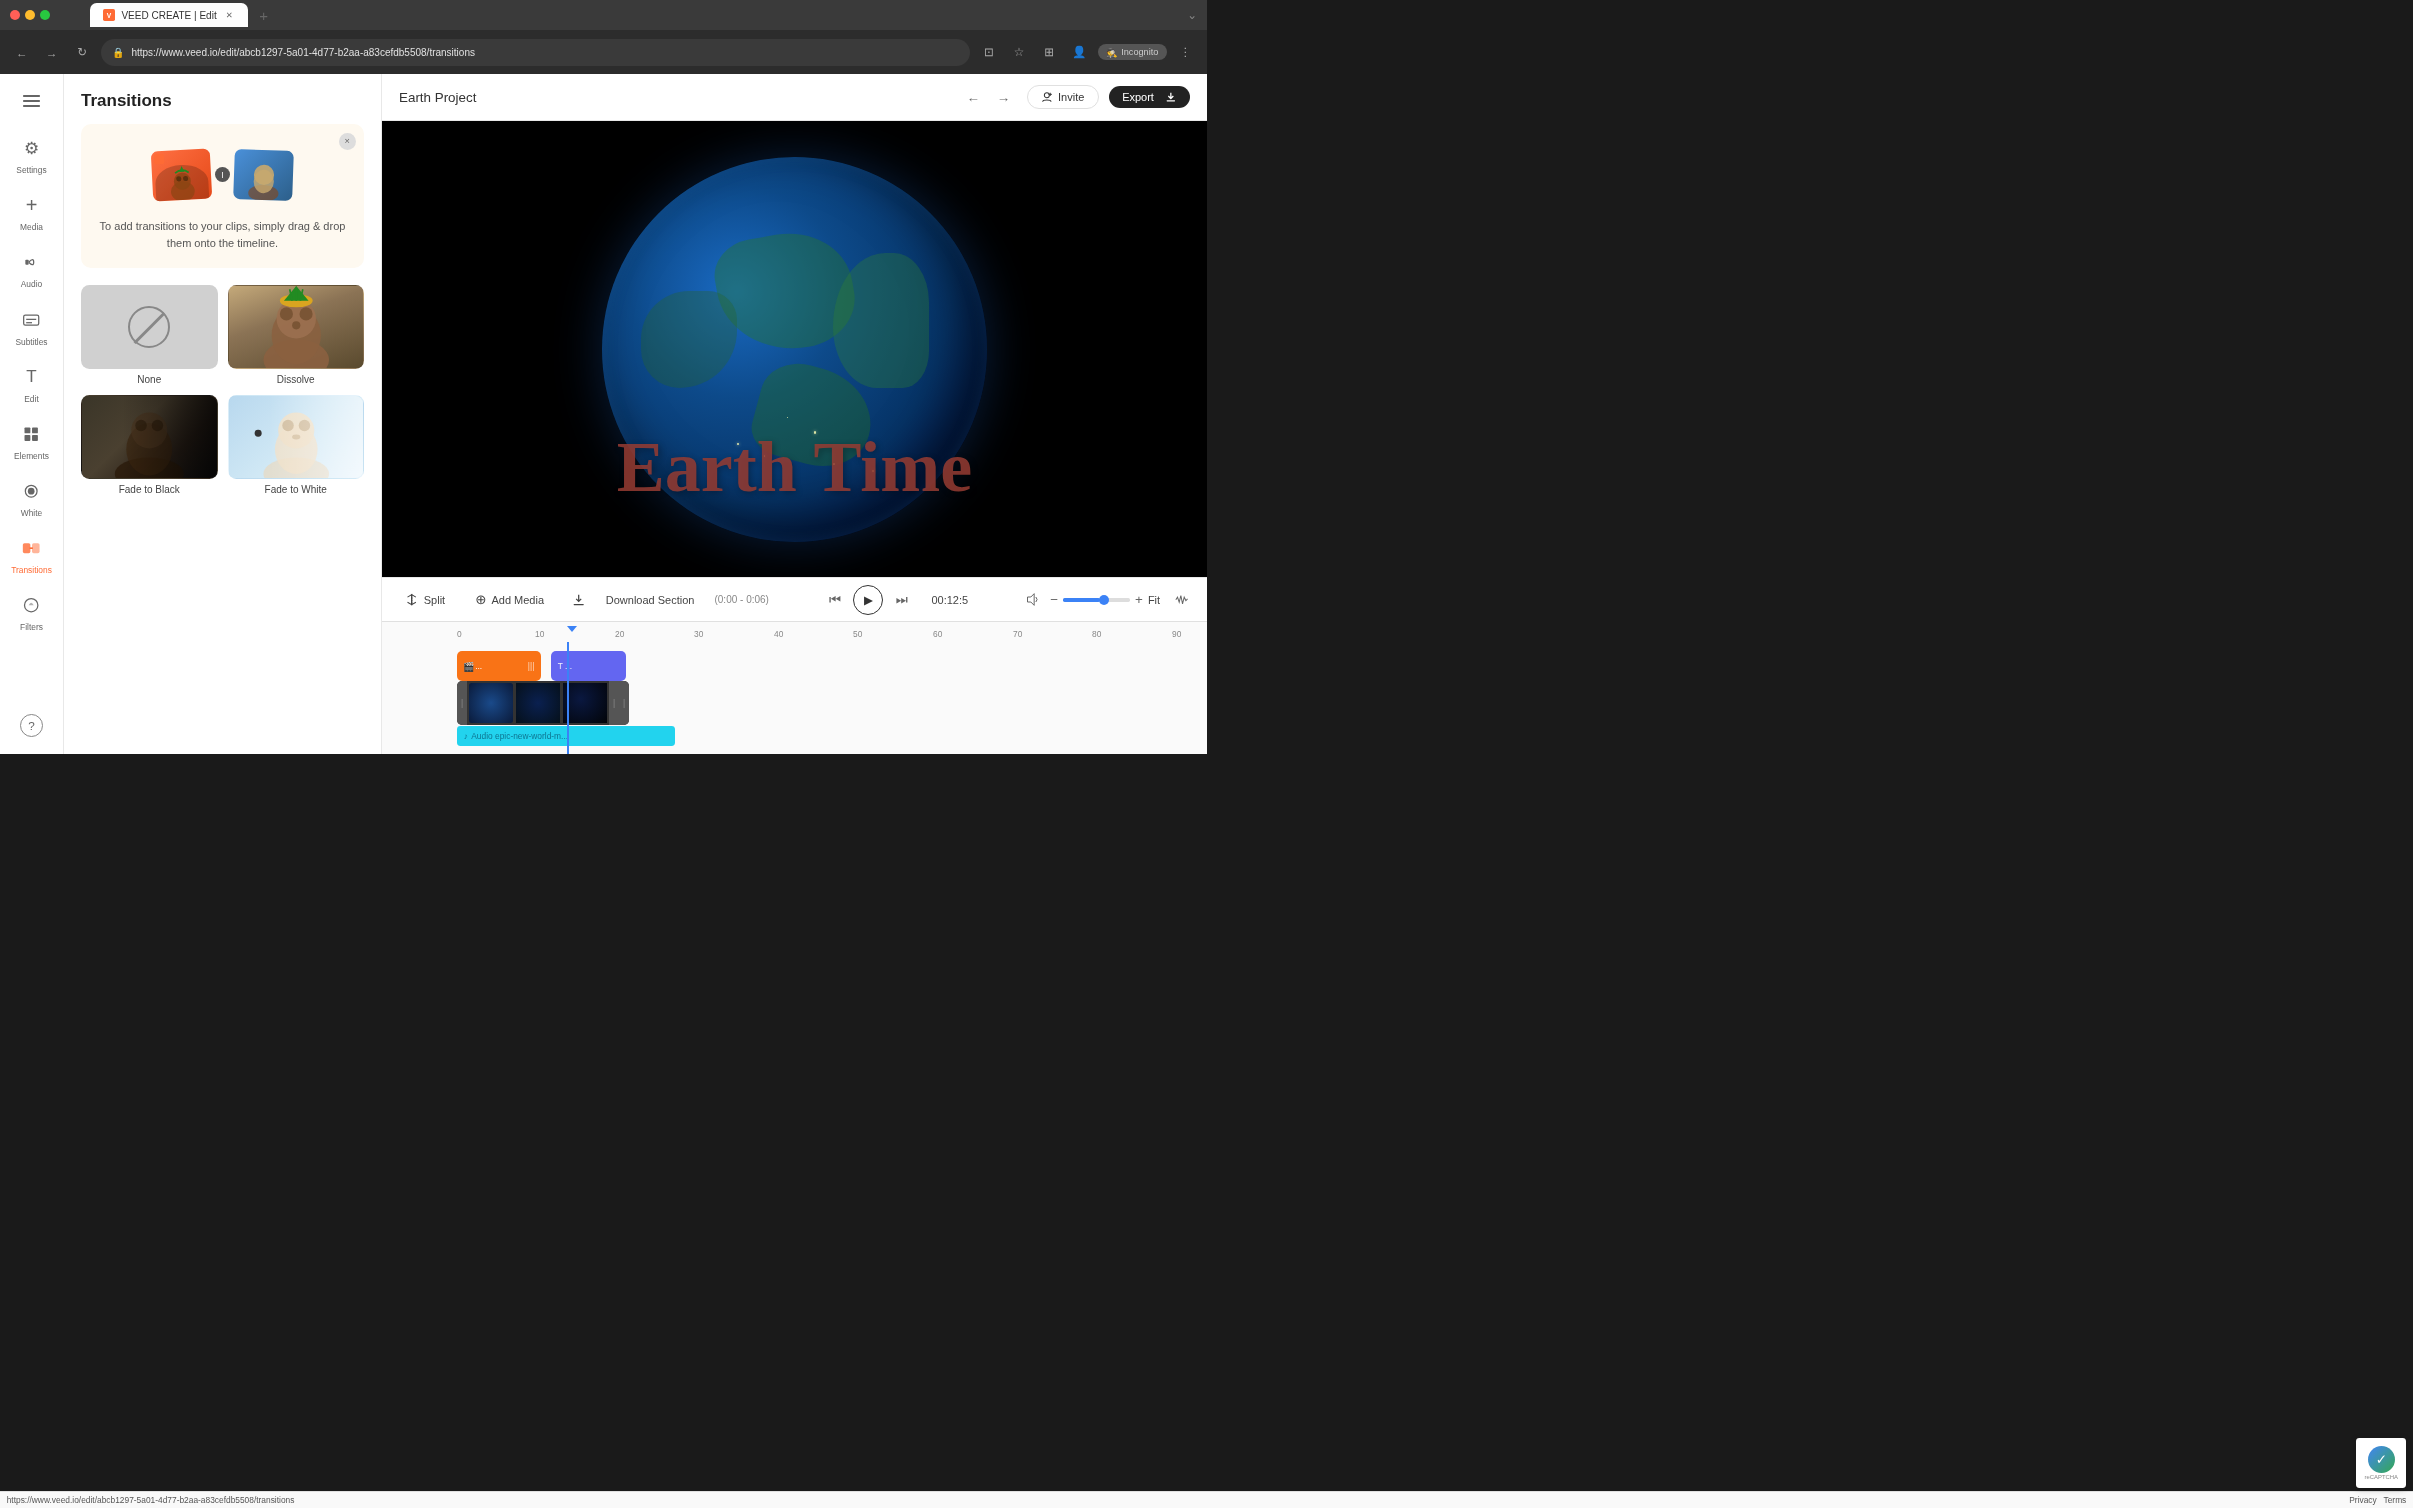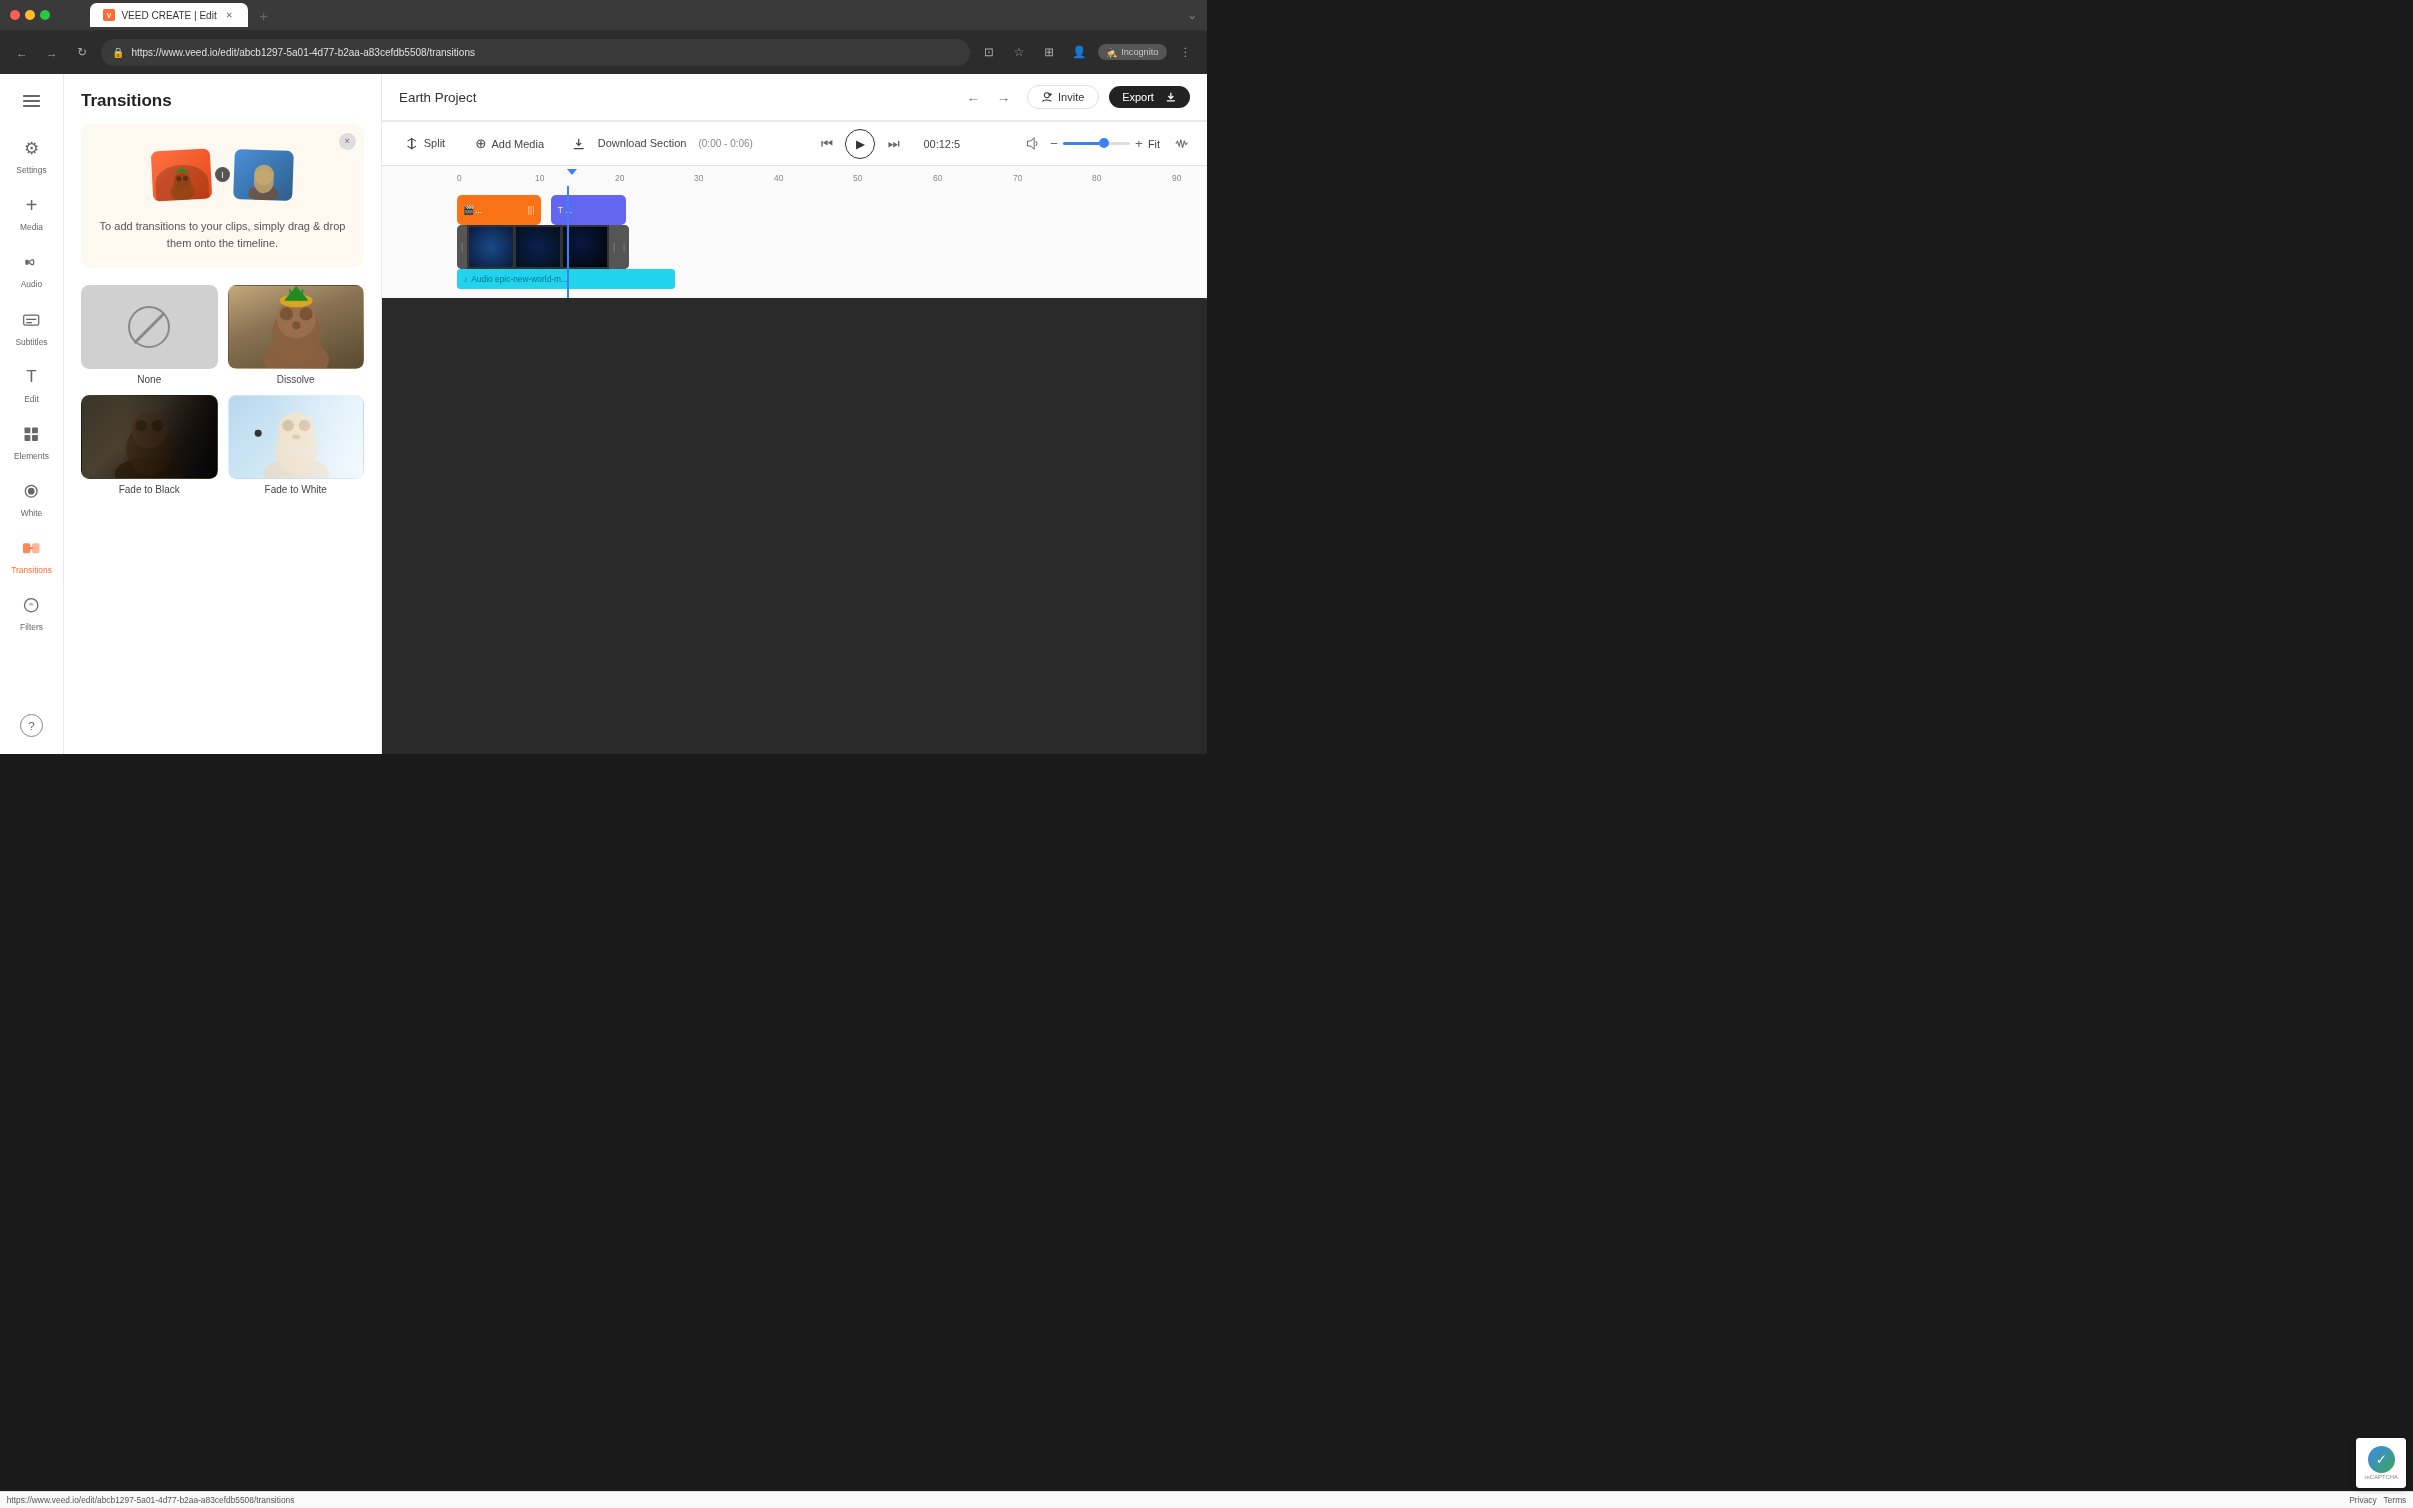--- a/index.html
+++ b/index.html
@@ -73,21 +73,21 @@
     
     .video-preview { flex: 1; background: #111; display: flex; align-items: center; justify-content: center; position: relative; overflow: hidden; }
     .earth-bg { width: 100%; height: 100%; background: #000; position: relative; display: flex; align-items: center; justify-content: center; }
     .earth-globe { width: 385px; height: 385px; border-radius: 50%; background: radial-gradient(circle at 35% 35%, #1a6bc4 0%, #0d4a8a 30%, #063366 60%, #02194d 80%, #000820 100%); position: relative; overflow: hidden; box-shadow: 0 0 50px rgba(30, 100, 200, 0.3), inset -17px -17px 50px rgba(0,0,0,0.6); }
     .earth-title { position: absolute; bottom: 15%; left: 0; right: 0; text-align: center; font-size: 72px; font-weight: 800; color: rgba(150, 60, 50, 0.85); font-family: Georgia, serif; text-shadow: 1.7px 1.7px 6.7px rgba(0,0,0,0.3); white-space: nowrap; }
 
     
     .timeline-controls { background: #fff; border-top: 0.8px solid #e8e8e8; padding: 6.7px 13.4px; display: flex; align-items: center; gap: 10px; height: 44px; }
     .split-btn { display: flex; align-items: center; gap: 5px; padding: 5px 10px; border-radius: 5px; border: none; background: none; color: #444; font-size: 11px; cursor: pointer; }
     .add-media-btn { display: flex; align-items: center; gap: 5px; padding: 5px 10px; border-radius: 5px; border: none; background: none; color: #444; font-size: 11px; cursor: pointer; }
-    .download-section-btn { display: flex; align-items: center; gap: 12px; padding: 5px 8.4px; border-radius: 5px; border: none; background: none; color: #444; font-size: 11px; cursor: pointer; }
+    .download-section-btn { display: flex; align-items: center; gap: 20px; padding: 5px 8.4px; border-radius: 5px; border: none; background: none; color: #444; font-size: 11px; cursor: pointer; }
     .timeline-spacer { flex: 1; }
     .playback-controls { display: flex; align-items: center; gap: 6.7px; }
     .prev-btn, .next-btn { width: 23.5px; height: 23.5px; background: none; border: none; color: #666; cursor: pointer; font-size: 13.4px; display: flex; align-items: center; justify-content: center; }
     .play-btn { width: 30px; height: 30px; border-radius: 50%; background: none; border: 1.7px solid #333; color: #333; cursor: pointer; font-size: 11.7px; display: flex; align-items: center; justify-content: center; }
     .time-display { font-size: 11px; color: #444; min-width: 59px; text-align: center; }
     .volume-ctrl { display: flex; align-items: center; gap: 5px; }
     .zoom-ctrl { display: flex; align-items: center; gap: 5px; }
     .zoom-slider { width: 67px; height: 3.4px; background: #ddd; border-radius: 1.7px; position: relative; cursor: pointer; }
     .zoom-slider-fill { height: 100%; width: 55%; background: #3b82f6; border-radius: 1.7px; }
     .zoom-slider-thumb { width: 10px; height: 10px; border-radius: 50%; background: #3b82f6; position: absolute; top: -3.4px; left: 53%; }
@@ -361,20 +361,43 @@
       </button>
       <button class="btn-export">
         <span>Export</span>
         <svg width="11.7" height="11.7" viewBox="0 0 14 14" fill="none">
           <path d="M7 2 L7 9 M4 6 L7 9 L10 6" stroke="white" stroke-width="1.5"></path>
           <rect x="2" y="11" width="10" height="1.5" rx="0.5" fill="white"></rect>
         </svg>
       </button>
     </div>
 
+    <div class="video-preview">
+      <div class="earth-bg">
+
+        <div class="earth-globe">
+
+          <div style="position:absolute;top:20%;left:30%;width:35%;height:30%;background:rgba(40,120,40,0.4);border-radius:30% 50% 40% 60%;transform:rotate(-10deg);"></div>
+          <div style="position:absolute;top:35%;left:10%;width:25%;height:25%;background:rgba(40,100,40,0.35);border-radius:50% 30% 60% 40%;"></div>
+          <div style="position:absolute;top:55%;left:40%;width:30%;height:25%;background:rgba(35,110,35,0.4);border-radius:40% 60% 50% 30%;transform:rotate(15deg);"></div>
+          <div style="position:absolute;top:25%;left:60%;width:25%;height:35%;background:rgba(50,130,50,0.35);border-radius:60% 40% 30% 50%;"></div>
+
+          <div style="position:absolute;bottom:25%;left:35%;width:2.5px;height:2.5px;background:rgba(255,255,180,0.9);border-radius:50%;box-shadow:0 0 3.4px rgba(255,255,180,0.8);"></div>
+          <div style="position:absolute;bottom:22%;left:42%;width:1.7px;height:1.7px;background:rgba(255,255,180,0.8);border-radius:50%;box-shadow:0 0 2.5px rgba(255,255,180,0.7);"></div>
+          <div style="position:absolute;bottom:28%;left:55%;width:2.5px;height:2.5px;background:rgba(255,255,180,0.85);border-radius:50%;box-shadow:0 0 3.4px rgba(255,255,180,0.7);"></div>
+          <div style="position:absolute;bottom:20%;left:60%;width:1.7px;height:1.7px;background:rgba(255,255,180,0.75);border-radius:50%;"></div>
+          <div style="position:absolute;bottom:32%;left:48%;width:1.7px;height:1.7px;background:rgba(255,255,180,0.8);border-radius:50%;"></div>
+          <div style="position:absolute;bottom:18%;left:70%;width:2.5px;height:2.5px;background:rgba(255,255,180,0.9);border-radius:50%;box-shadow:0 0 3.4px rgba(255,255,180,0.7);"></div>
+
+          <div style="position:absolute;inset:-2.5px;border-radius:50%;box-shadow:inset 0 0 17px rgba(50,150,255,0.2);border:1.7px solid rgba(50,150,255,0.15);"></div>
+        </div>
+
+        <div class="earth-title">Earth Time</div>
+      </div>
+    </div>
 
     <div class="timeline-controls">
       <button class="split-btn">
         <svg width="13.4" height="13.4" viewBox="0 0 16 16" fill="none">
           <path d="M8 2 L8 14" stroke="#444" stroke-width="1.5" stroke-dasharray="2 1"></path>
           <path d="M3 5 L8 2 L8 14 L3 11" stroke="#444" stroke-width="1.2" fill="none"></path>
           <path d="M13 5 L8 2 L8 14 L13 11" stroke="#444" stroke-width="1.2" fill="none"></path>
         </svg>
         <span>Split</span>
       </button>

